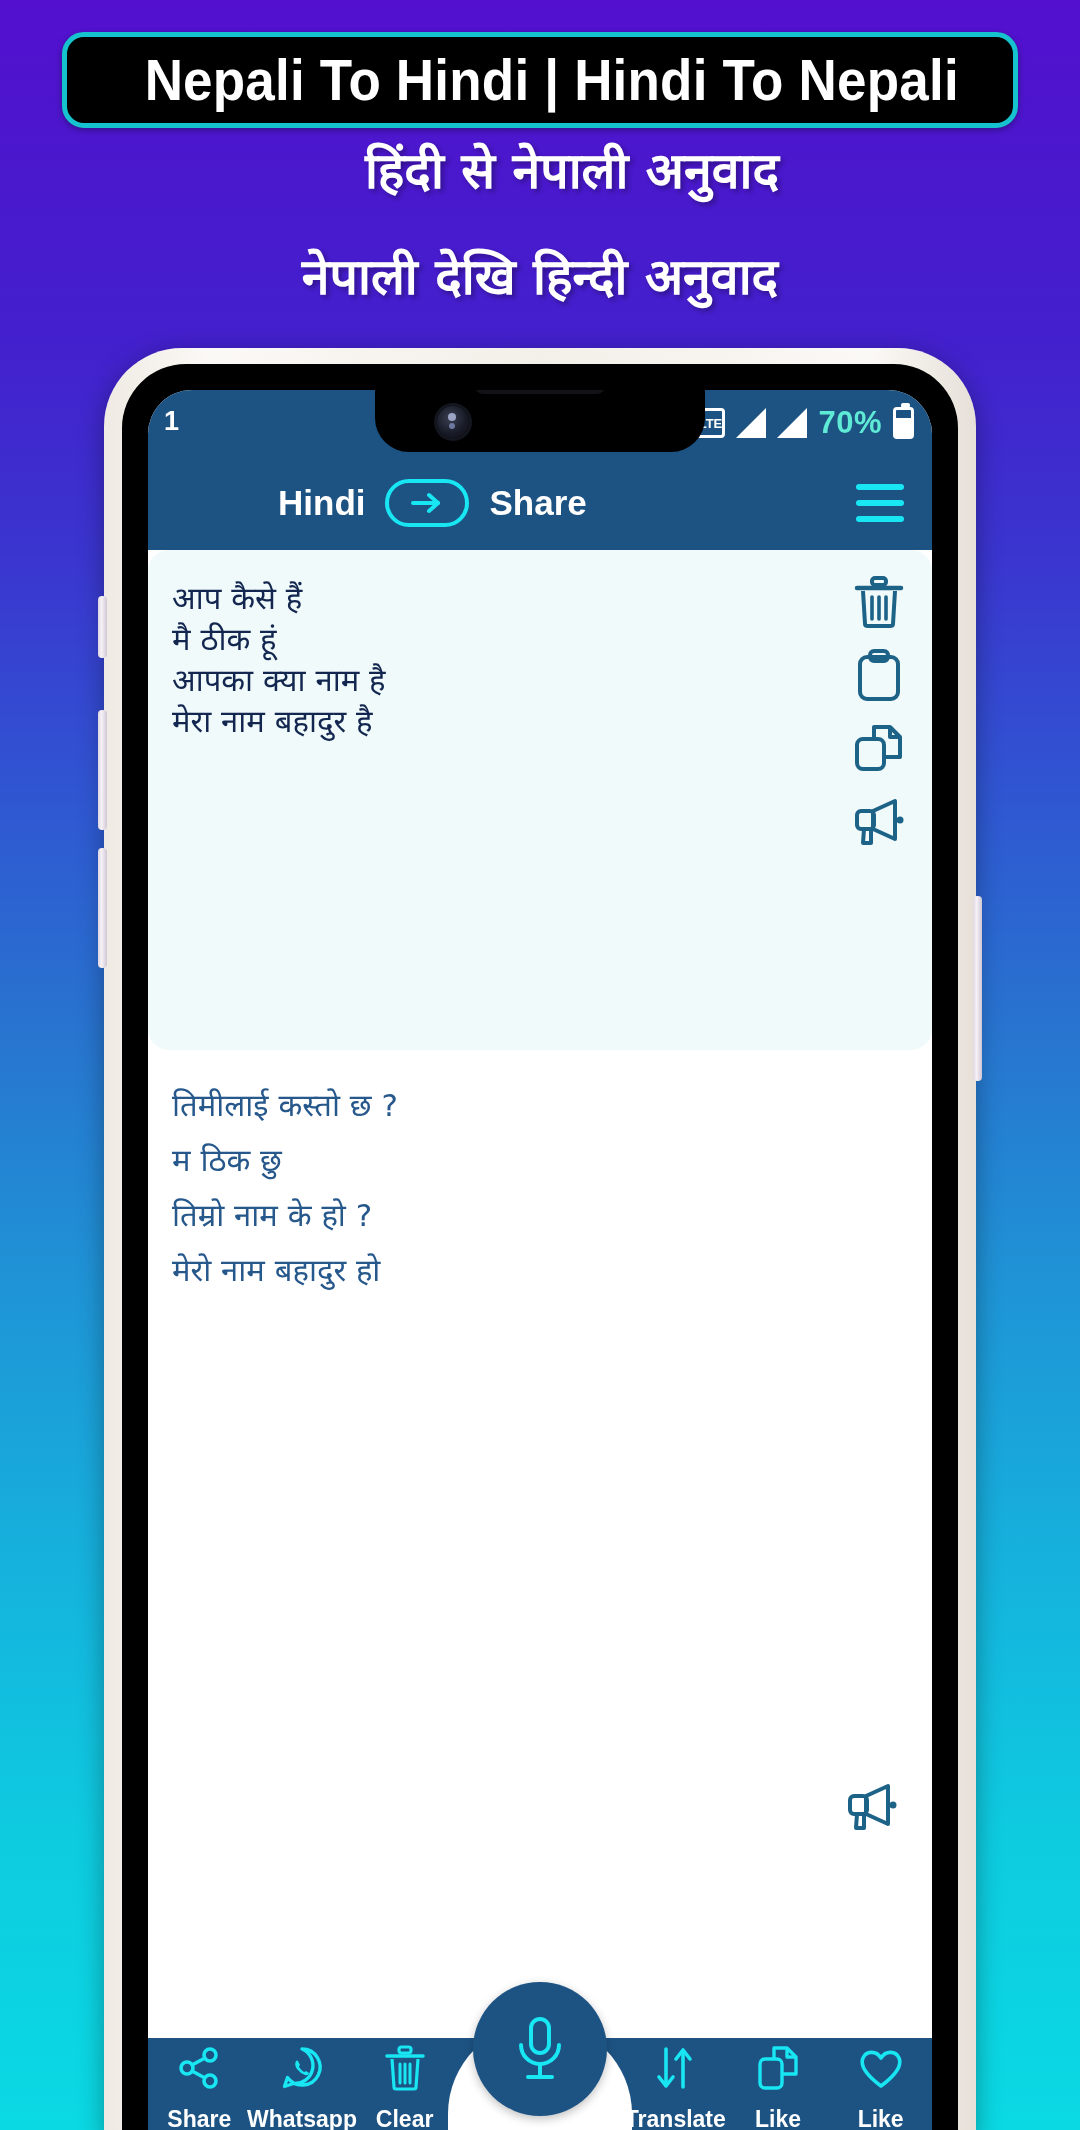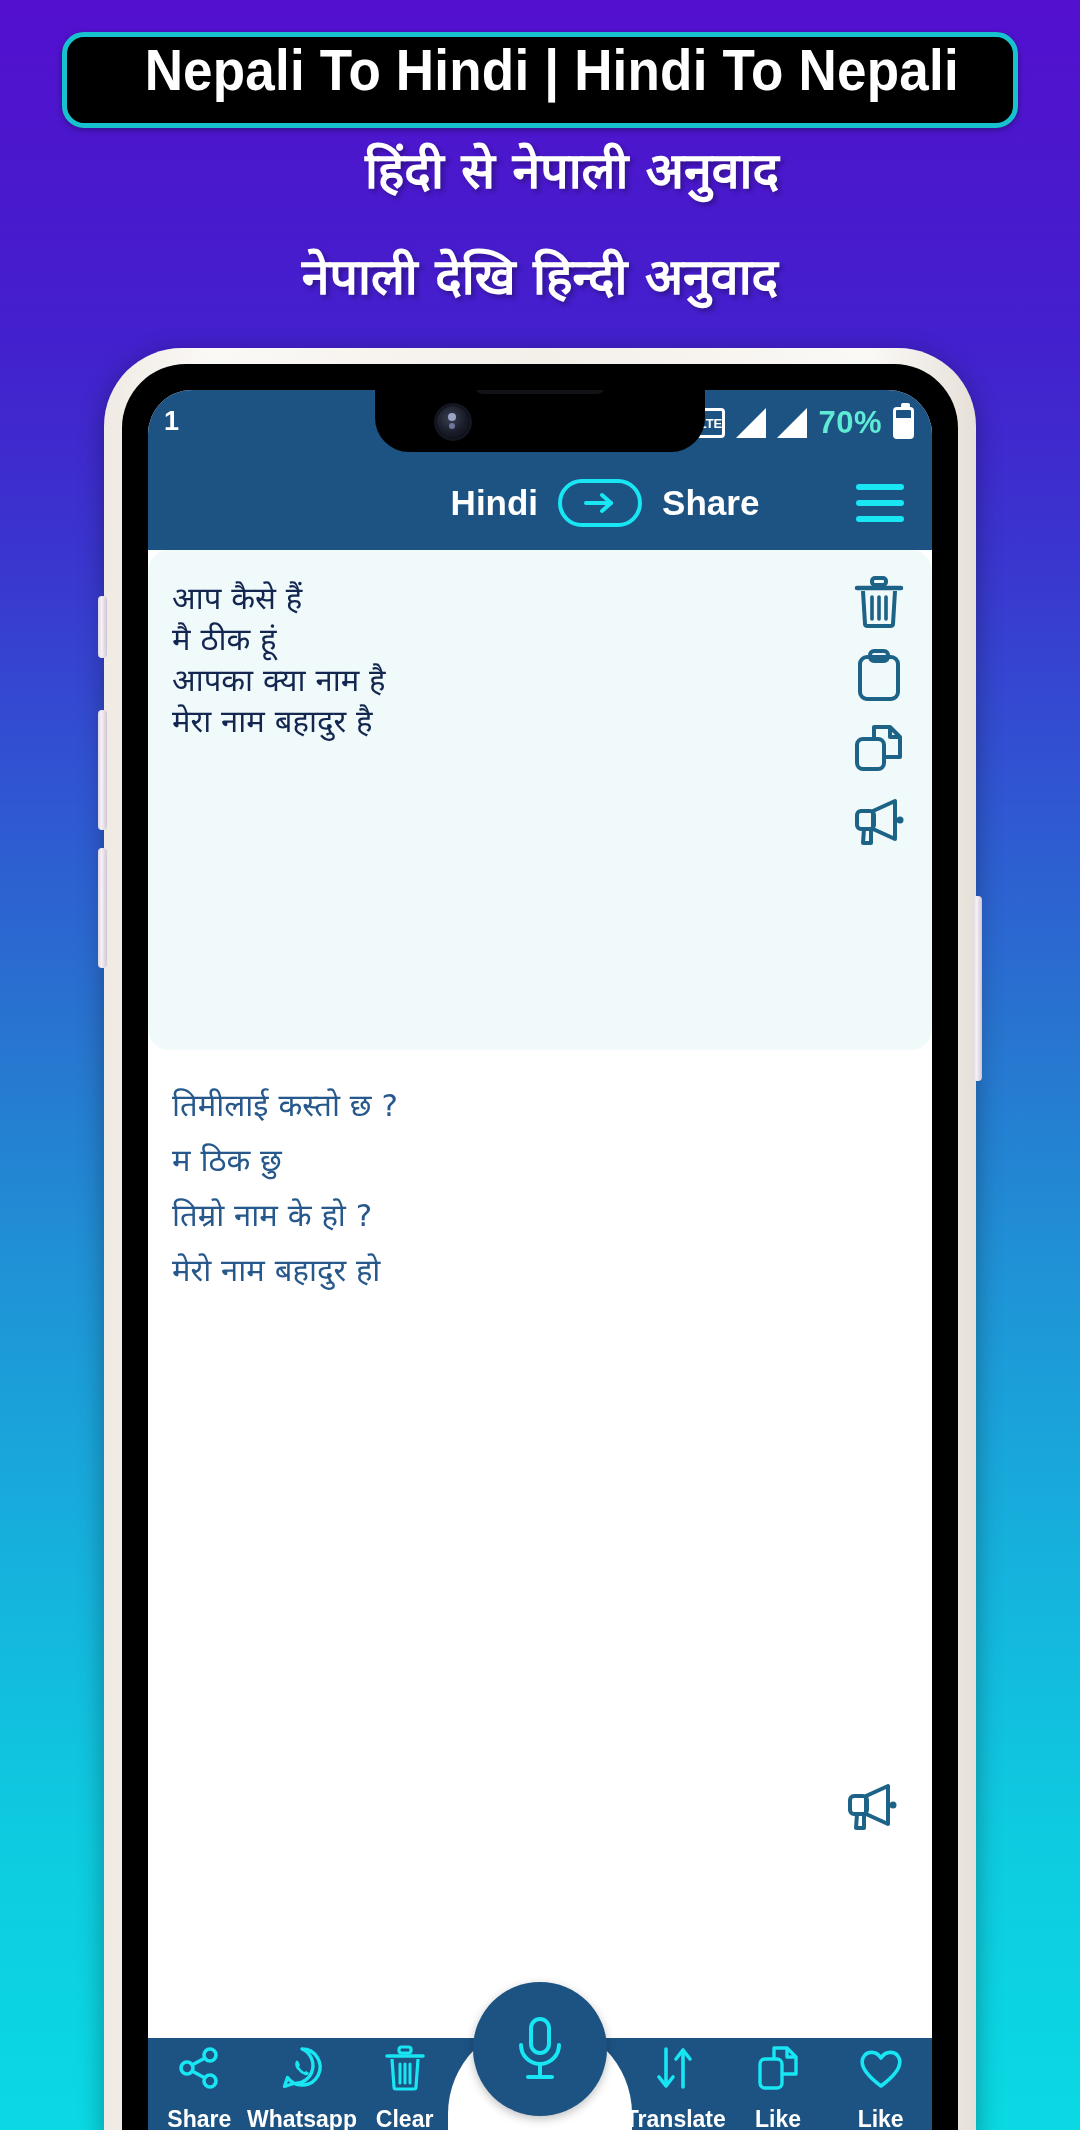--- a/index.html
+++ b/index.html
@@ -17,21 +17,21 @@
       #15b3dd 74%,
       #0ecbe0 86%,
       #0ad9e3 100%);
   }
 
   
   .promo-banner{
     position:absolute;left:62px;top:32px;width:956px;height:96px;
     box-sizing:border-box;
     background:#000;border:5px solid #17c2cf;border-radius:22px;
-    display:flex;justify-content:center;
+    display:flex;align-items:center;justify-content:center;
     box-shadow:0 2px 6px rgba(0,0,0,.35);
     padding-left:23px;
   }
   .promo-banner-text{
     color:#ffffff;font-size:57px;font-weight:bold;letter-spacing:.2px;
     font-family:"Liberation Sans Narrow","Liberation Sans",sans-serif;
     transform:scaleX(.93);transform-origin:center;white-space:nowrap;
   }
   .promo-sub{
     position:absolute;left:0;width:1080px;text-align:center;
@@ -104,21 +104,21 @@
   .sb-batt-txt{color:#5eead4;font-size:31px;font-weight:bold;letter-spacing:.5px;}
   .sb-batt{
     position:relative;width:21px;height:32px;border:3px solid #fff;border-radius:4px;box-sizing:border-box;
     background:linear-gradient(180deg,#1d5383 30%,#fff 30%);
   }
   .sb-batt:before{content:"";position:absolute;left:5px;top:-7px;width:9px;height:5px;background:#fff;border-radius:2px;}
 
   
   .app-bar{
     position:absolute;left:0;top:66px;width:784px;height:94px;
-    background:#1d5383;display:flex;align-items:center;box-sizing:border-box;justify-content:center;
+    background:#1d5383;display:flex;align-items:center;box-sizing:border-box;
   }
   .lang-group{display:flex;align-items:center;gap:20px;margin-left:130px;}
   .lang-label{color:#fff;font-size:35px;font-weight:bold;font-family:"Liberation Sans Narrow","Liberation Sans",sans-serif;}
   .swap-btn{
     width:84px;height:48px;border:4px solid #18e6f2;border-radius:24px;
     display:flex;align-items:center;justify-content:center;box-sizing:border-box;
   }
   .hamburger{
     position:absolute;right:28px;top:28px;width:48px;height:38px;
     display:flex;flex-direction:column;justify-content:space-between;

